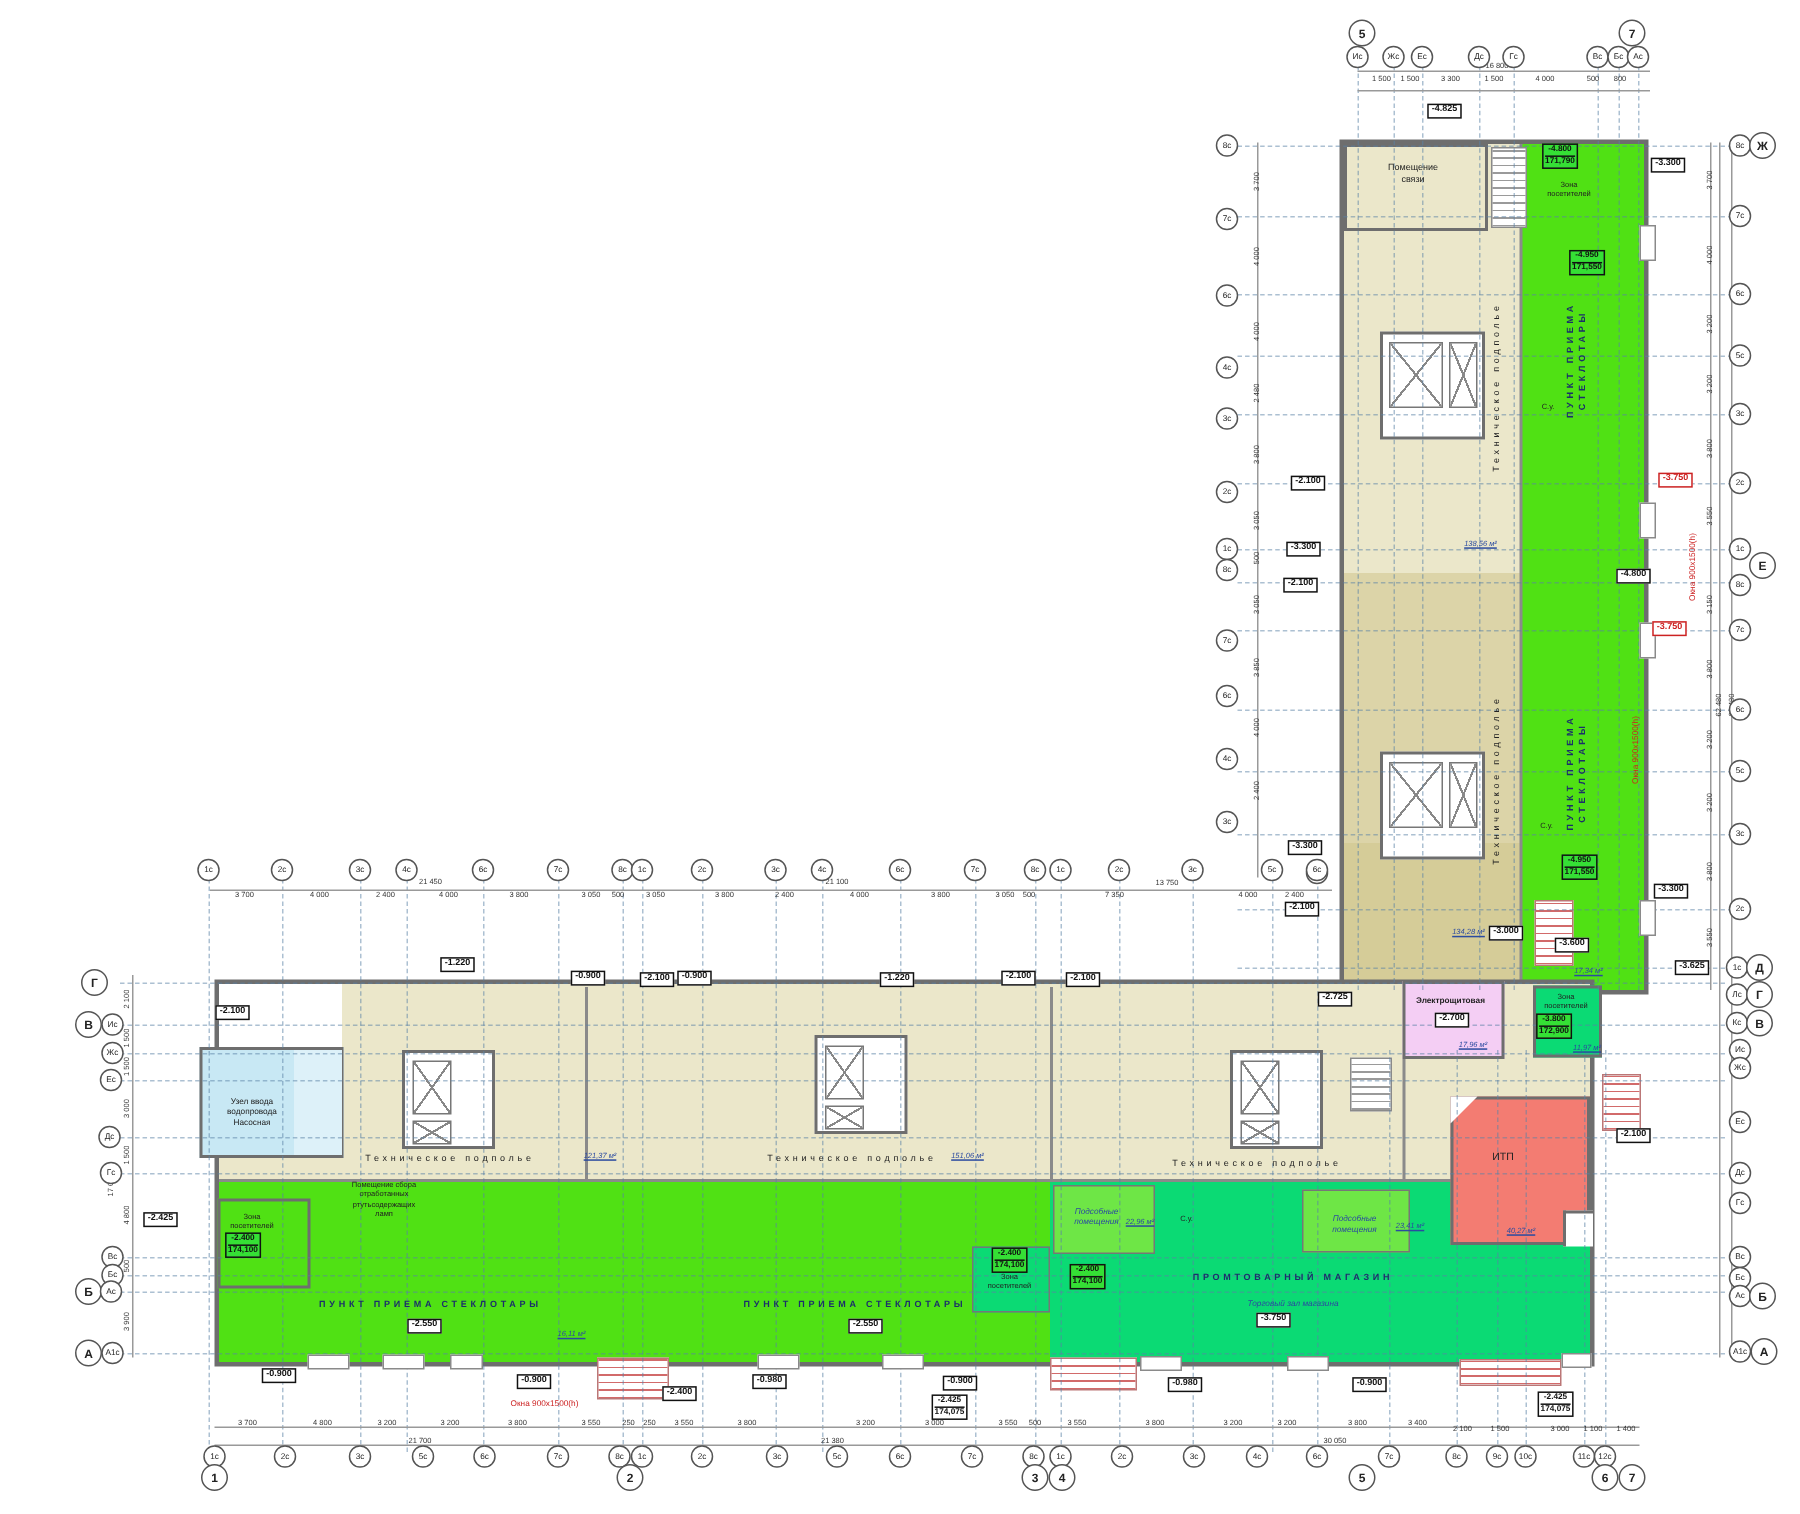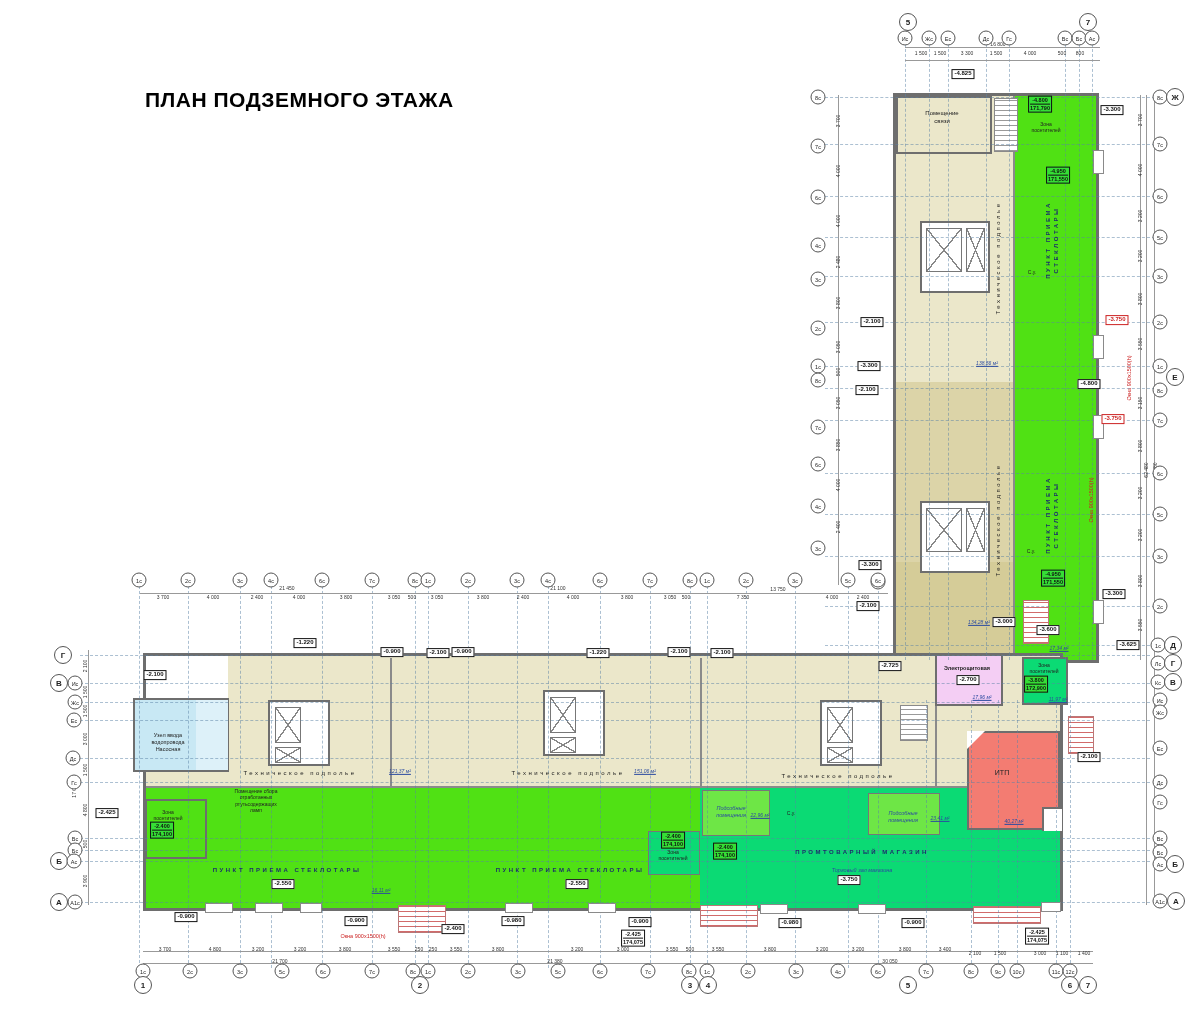--- a/index.html
+++ b/index.html
@@ -59,21 +59,20 @@
   .dim.vert{transform:translate(-50%,-50%) rotate(-90deg);}
   .rednote{position:absolute;transform:translate(-50%,-50%);font-size:5.5px;color:#c22;white-space:nowrap;z-index:6;}
   .rednote.vert{transform:translate(-50%,-50%) rotate(-90deg);}
 </style>
 </head>
 <body>
 
 <div class="plan">
 
   <div class="title">
-    <div class="t1">ПЛАН ПОДЗЕМНОГО ЭТАЖА</div>
   </div>
 
   <div id="grid-layer">
       <div class="gridline-v" style="left: 139px; top: 586px; height: 382px;"></div>
       <div class="gridline-v" style="left: 188px; top: 586px; height: 382px;"></div>
       <div class="gridline-v" style="left: 240px; top: 586px; height: 382px;"></div>
       <div class="gridline-v" style="left: 271px; top: 586px; height: 382px;"></div>
       <div class="gridline-v" style="left: 322px; top: 586px; height: 382px;"></div>
       <div class="gridline-v" style="left: 372px; top: 586px; height: 382px;"></div>
       <div class="gridline-v" style="left: 415px; top: 586px; height: 382px;"></div>

